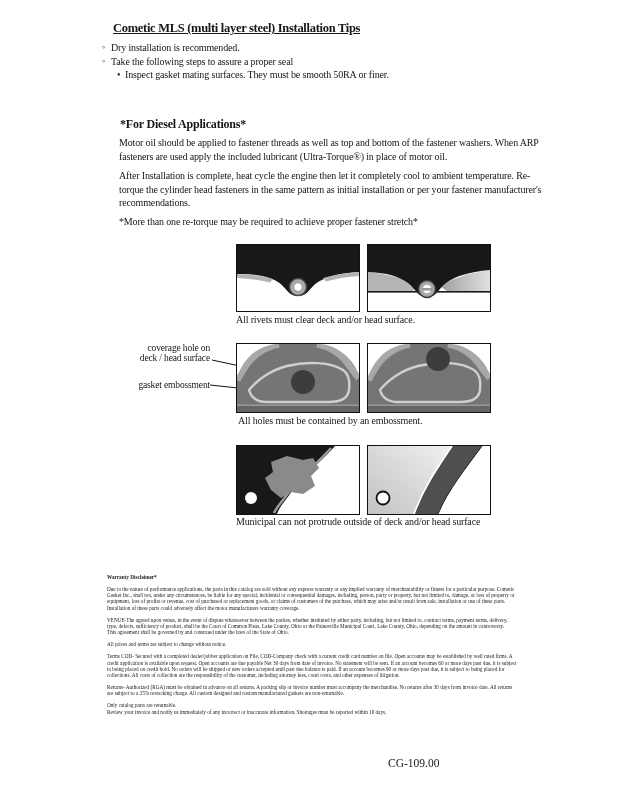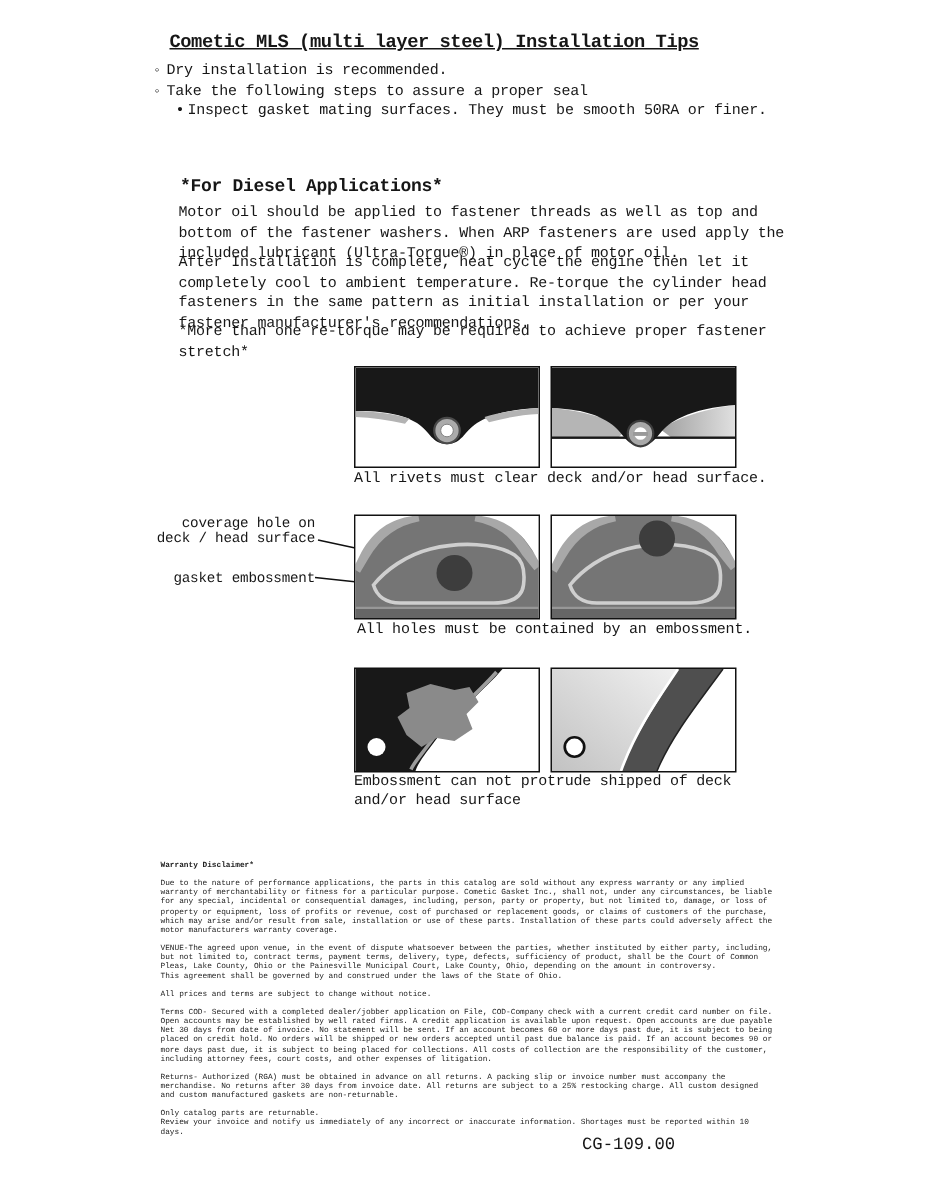--- a/index.html
+++ b/index.html
@@ -1,18 +1,18 @@
 <!DOCTYPE html>
 <html><head>
 <meta charset="utf-8">
 <style>
   html,body{margin:0;padding:0;background:#ffffff;}
   .page{
     position:relative;width:618px;height:800px;background:#ffffff;
-    font-family:Liberation Mono, monospace;color:#161616;overflow:hidden;
+    font-family:Liberation Serif, serif;color:#161616;overflow:hidden;
   }
   .abs{position:absolute;}
   .title{
     font-size:12.5px;font-weight:bold;text-decoration:underline;
     letter-spacing:-0.3px;white-space:nowrap;
   }
   .bullet-row{font-size:10px;letter-spacing:-0.15px;line-height:13.5px;white-space:nowrap;}
   .bullet-glyph{display:inline-block;width:9px;font-size:9px;vertical-align:top;}
   .sub{margin-left:15px;}
   .sub .bullet-glyph{font-size:10px;width:8px;}
@@ -131,21 +131,21 @@
           <stop offset="1" stop-color="#f0f0f0"></stop>
       </linearGradient>
     </defs>
     <path d="M0,0 H84 C72,18 56,40 46,68 L0,68 Z" fill="url(#g-deck3)"></path>
     <path d="M84,0 H114 C98,22 80,44 70,68 H46 C56,42 72,20 84,0 Z" fill="#4f4f4f"></path>
     <path d="M84,0 C72,18 56,40 46,68" stroke="#ffffff" stroke-width="1.8" fill="none"></path>
     <path d="M114,0 C98,22 80,44 70,68" stroke="#222" stroke-width="1" fill="none"></path>
     <circle cx="15" cy="52" r="6.5" fill="#ffffff" stroke="#111" stroke-width="1.8"></circle>
   </svg>
 
-  <div class="abs caption" style="left:236px;top:516px;width:280px;">Embossment can not protrude shipped of deck and/or head surface</div>
+  <div class="abs caption" style="left:236px;top:516px;width:280px;">Municipal can not protrude outside of deck and/or head surface</div>
 
   <div class="abs legal" style="left:107px;top:574px;">
     <div class="lh">Warranty Disclaimer*</div>
     <p>Due to the nature of performance applications, the parts in this catalog are sold without any express warranty or any implied warranty of merchantability or fitness for a particular purpose.  Cometic Gasket Inc., shall not, under any circumstances, be liable for any special, incidental or consequential damages, including, person, party or property, but not limited to, damage, or loss of property or equipment, loss of profits or revenue, cost of purchased or replacement goods, or claims of customers of the purchase, which may arise and/or result from sale, installation or use of these parts.  Installation of these parts could adversely affect the motor manufacturers warranty coverage.</p>
     <p>VENUE-The agreed upon venue, in the event of dispute whatsoever between the parties, whether instituted by either party, including, but not limited to, contract terms, payment terms, delivery, type, defects, sufficiency of product, shall be the Court of Common Pleas, Lake County, Ohio or the Painesville Municipal Court, Lake County, Ohio, depending on the amount in controversy.
 This agreement shall be governed by and construed under the laws of the State of Ohio.</p>
     <p>All prices and terms are subject to change without notice.</p>
     <p>Terms COD- Secured with a completed dealer/jobber application on File, COD-Company check with a current credit card number on file.  Open accounts may be established by well rated firms.  A credit application is available upon request.  Open accounts are due payable Net 30 days from date of invoice.  No statement will be sent.  If an account becomes 60 or more days past due, it is subject to being placed on credit hold.  No orders will be shipped or new orders accepted until past due balance is paid.  If an account becomes 90 or more days past due, it is subject to being placed for collections.  All costs of collection are the responsibility of the customer, including attorney fees, court costs, and other expenses of litigation.</p>
     <p>Returns- Authorized (RGA) must be obtained in advance on all returns.  A packing slip or invoice number must accompany the merchandise.  No returns after 30 days from invoice date.  All returns are subject to a 25% restocking charge.  All custom designed and custom manufactured gaskets are non-returnable.</p>
     <p>Only catalog parts are returnable.

